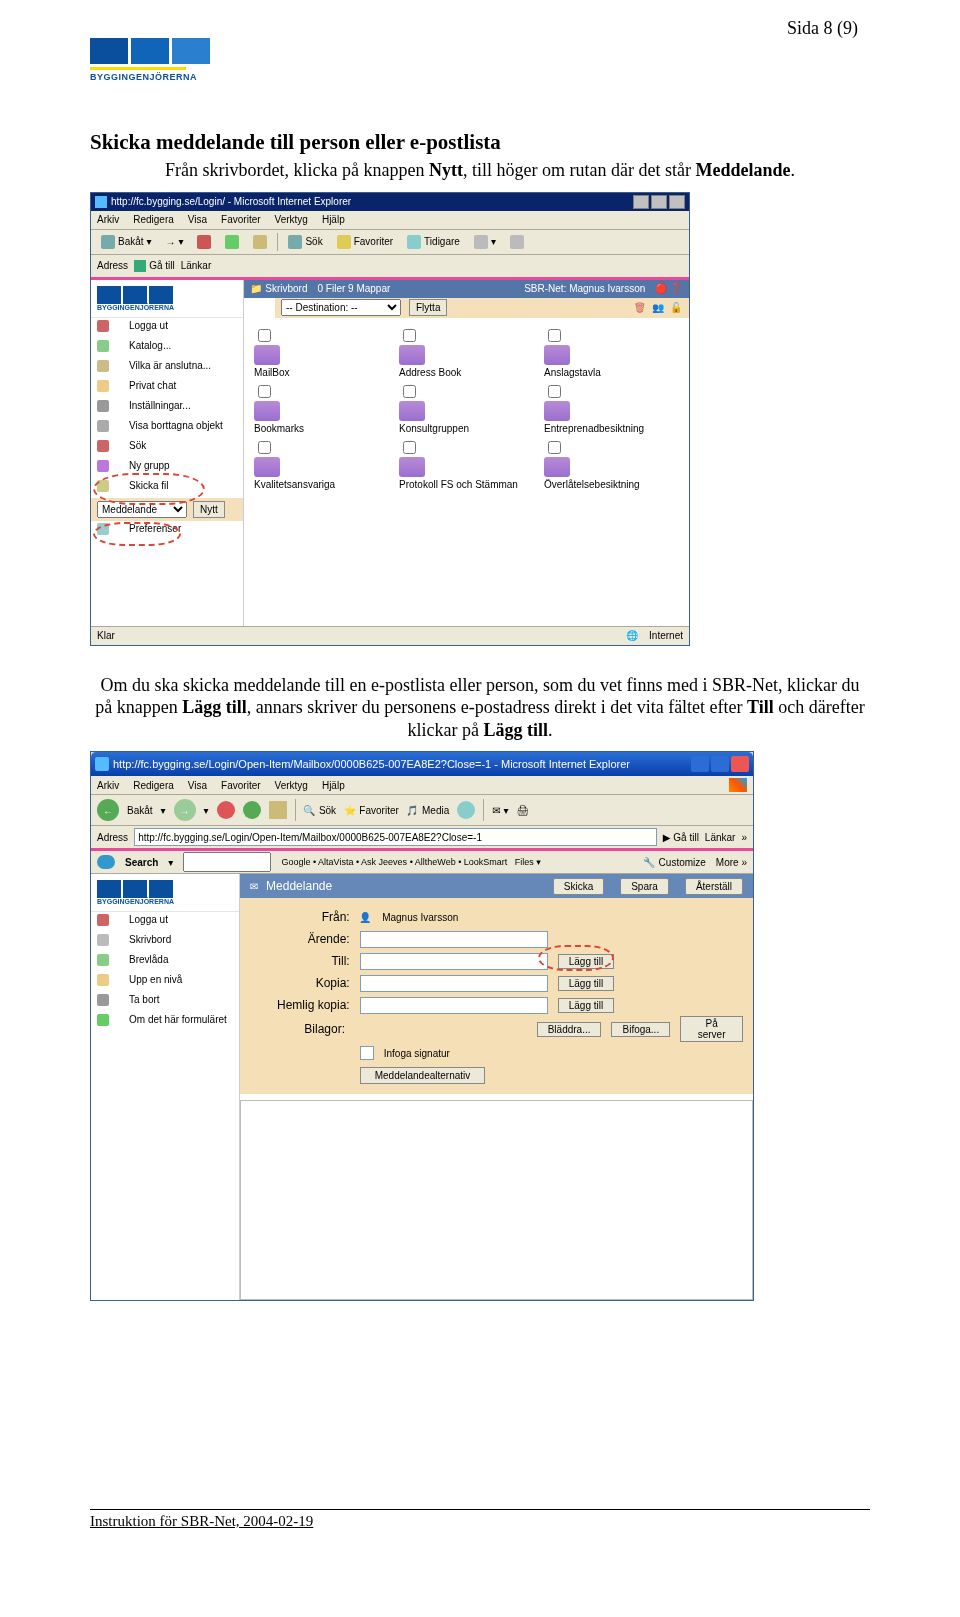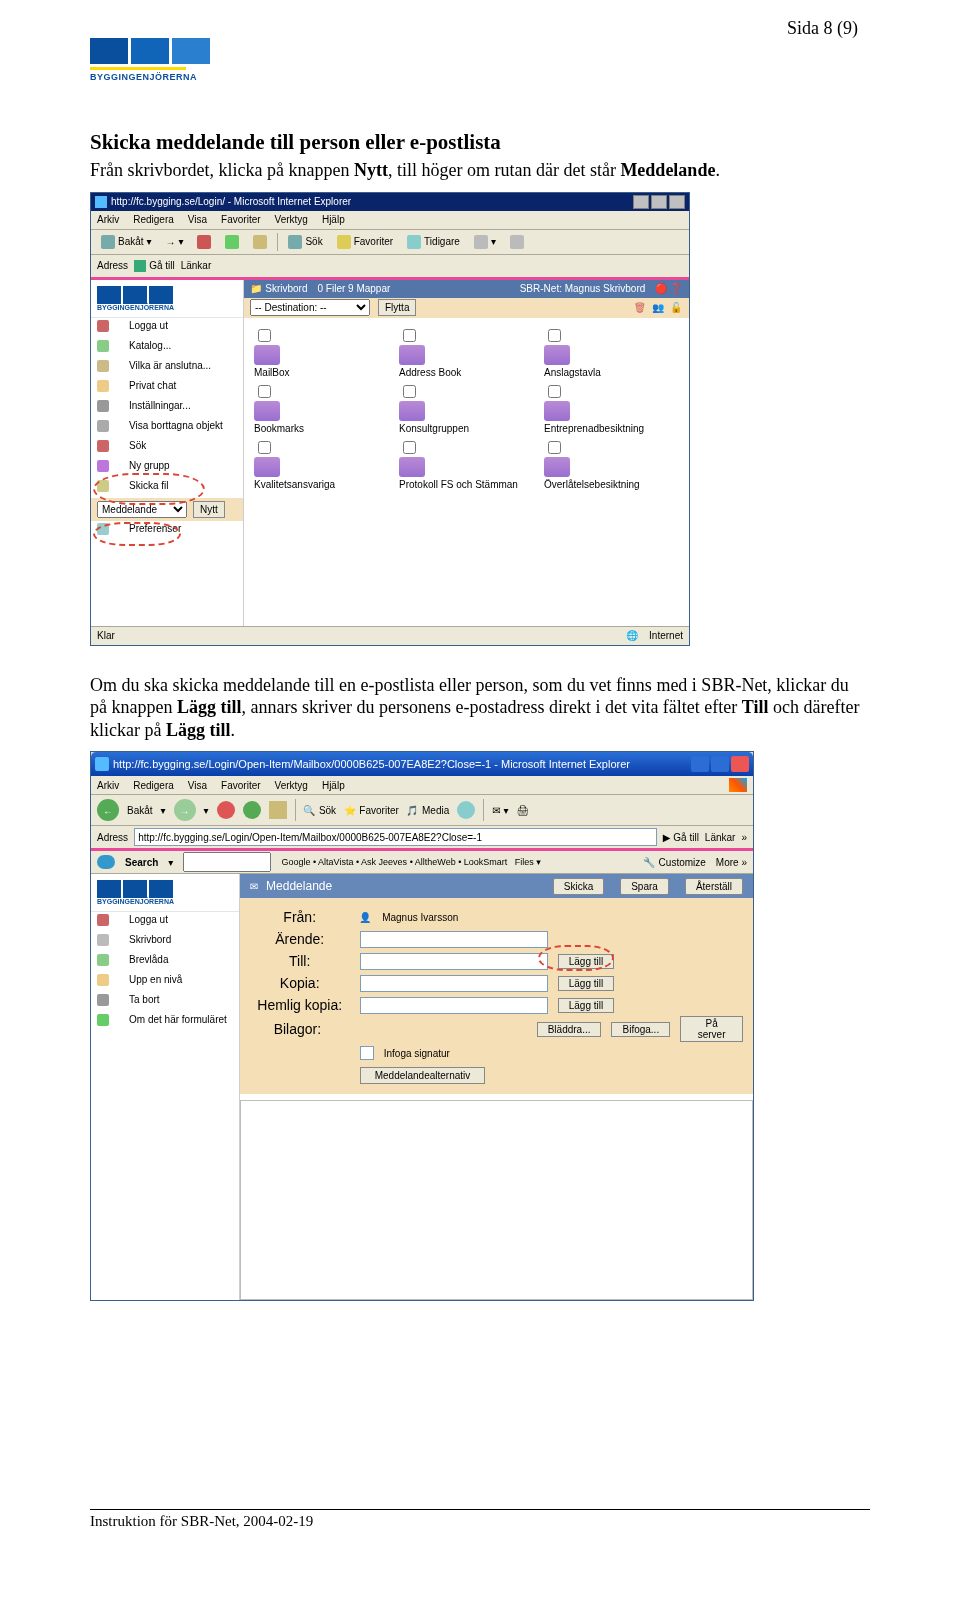--- a/index.html
+++ b/index.html
@@ -6,21 +6,21 @@
   .page { padding:28px 90px 40px 90px; position:relative; min-height:1570px; box-sizing:border-box; }
   .page-num { position:absolute; top:18px; right:102px; font-size:18px; }
   .logo-block { margin-top:10px; margin-bottom:48px; }
   .logo-bars { display:flex; gap:3px; margin-bottom:2px; }
   .logo-bars span { width:38px; height:26px; background:#0a4f9e; display:inline-block; }
   .logo-bars span:nth-child(2){ background:#1165b9 }
   .logo-bars span:nth-child(3){ background:#2a7fcf }
   .logo-text { font-family:Arial,sans-serif; font-size:9px; font-weight:bold; color:#0a4f9e; letter-spacing:0.5px;}
   .logo-highlight { height:3px; width:60px; background:#ffd900; margin:3px 0 2px 0; box-shadow: 18px 0 #ffd900, 36px 0 #ffd900; }
   h2.section-title { font-size:21px; font-weight:bold; margin:0 0 4px 0; }
-  p.para { font-size:18px; margin:0 0 10px 0; line-height:1.25; }
+  p.para { font-size:18px; margin:0 0 10px 0; line-height:1.25;text-align:center; }
   b.strong { font-weight:bold; }
   .screenshot { margin:8px 0 28px 0; border:1px solid #3a5f8f; background:#d6d6d6; font-family:Tahoma,Arial,sans-serif; font-size:10px; color:#000; position:relative; }
   .titlebar { background:linear-gradient(#0a246a,#0a246a); color:#fff; height:18px; display:flex; align-items:center; padding:0 4px; font-size:10px;}
   .titlebar .winbtns { margin-left:auto; display:flex; gap:2px;}
   .titlebar .winbtns span{ width:14px; height:12px; background:#c0c0c0; border:1px solid #808080; display:inline-block;}
   .menubar { background:#ece9d8; border-bottom:1px solid #aca899; height:18px; display:flex; align-items:center; gap:14px; padding:0 6px;}
   .toolbar { background:#ece9d8; border-bottom:1px solid #aca899; height:24px; display:flex; align-items:center; gap:6px; padding:0 6px;}
   .tbtn { display:inline-flex; align-items:center; gap:3px; padding:1px 4px; }
   .tbtn .ico { width:14px; height:14px; background:#7aa; display:inline-block; border-radius:2px;}
   .addrbar { background:#ece9d8; border-bottom:3px solid #ec4899; height:22px; display:flex; align-items:center; gap:6px; padding:0 6px;}
@@ -33,48 +33,48 @@
   .sidebar .slogo .bb span{ width:24px;height:18px;background:#0a4f9e;display:inline-block;}
   .sidebar .slogo .st{ font-size:7px;font-weight:bold;color:#0a4f9e;}
   .sitem { display:flex; align-items:flex-start; gap:20px; padding:2px 6px; height:16px; cursor:default;}
   .sitem .sico{ width:12px; height:12px; background:#d9a33a; display:inline-block; border-radius:2px;}
   .circle-red { border:2px dashed #d43; border-radius:50%/70%; position:absolute; pointer-events:none;}
   .nytt-row{ background:#f4e1bb; padding:3px 6px; display:flex; align-items:center; gap:6px;}
   .nytt-row select{ font-size:10px; height:17px; width:90px; }
   .nytt-row .nytt-btn{ font-size:10px; padding:0 6px; height:17px; border:1px solid #888; background:#ece9d8;}
   .desk-area{ flex:1; background:#fff; }
   .desk-header{ background:#5475a8; color:#fff; height:18px; display:flex; align-items:center; padding:0 6px; font-size:10px; gap:10px;}
-  .dest-row{ background:#f4e1bb; height:20px; display:flex; align-items:center; padding:0 6px; gap:8px;}
+  .dest-row{ background:#f4e1bb; height:20px; display:flex; align-items:center; padding:0 6px; gap:8px;margin-left:31px;}
   .dest-row select{ font-size:10px; height:17px; width:120px;}
   .dest-row .flytta{ font-size:10px; padding:0 6px; height:17px; border:1px solid #888; background:#ece9d8;}
   .icons-grid{ display:grid; grid-template-columns:repeat(3,1fr); gap:4px 10px; padding:8px 10px 4px 10px;}
   .fc-item{ text-align:left;}
   .fc-folder{ width:26px;height:20px;background:linear-gradient(#b98ad6,#9a6fd0); border-radius:3px; margin-bottom:2px;}
   .fc-label{ font-size:10px;}
   .status{ background:#ece9d8; border-top:1px solid #aca899; height:18px; display:flex; align-items:center; padding:0 6px; gap:10px;}
   .status .spacer{ flex:1;}
   
   .xp .titlebar{ background:linear-gradient(#2a6fd6,#0a3ea8); height:24px; border-radius:5px 5px 0 0; }
   .xp .winbtns span{ width:18px;height:16px; background:#e55; border:none; border-radius:2px;}
   .xp .winbtns span:first-child{ background:#3a8; }
   .xp .winbtns span:nth-child(2){ background:#3a8; }
   .toolbar2{ background:#ece9d8; border-bottom:1px solid #aca899; height:30px; display:flex; align-items:center; gap:8px; padding:0 6px;}
   .bigico{ width:22px;height:22px; background:#5a5; border-radius:50%; display:inline-flex; align-items:center; justify-content:center; color:#fff; font-weight:bold;}
   .searchbar{ background:#ece9d8; border-bottom:1px solid #aca899; height:22px; display:flex; align-items:center; gap:10px; padding:0 6px;}
   .msg-header-bar{ background:#6588b9; color:#fff; height:24px; display:flex; align-items:center; padding:0 10px; gap:8px;}
   .msg-header-bar .hbtn{ font-size:10px; padding:2px 10px; border:1px solid #888; background:#ece9d8; color:#000; border-radius:2px;}
   .form-area{ background:#f5dfb6; padding:8px 10px; }
   .frow{ display:flex; align-items:center; height:22px; gap:10px;}
-  .frow .flabel{ width:100px; text-align:center; font-size:14px;}
+  .frow .flabel{ width:100px; text-align:right; font-size:12px;}
   .frow input[type=text]{ width:180px; height:15px; font-size:10px; border:1px solid #7f9db9; background:#fff; padding:0 3px;}
   .frow .add-btn{ font-size:10px; padding:1px 10px; border:1px solid #888; background:#ece9d8;}
   .frow .checkbox-box { width:12px;height:12px;border:1px solid #7f9db9; background:#fff; display:inline-block;}
   .options-btn{ font-size:10px; padding:2px 14px; border:1px solid #888; background:#ece9d8;}
   .big-textarea{ width:100%; height:200px; background:#fff; border:1px solid #bdbdbd; margin-top:6px; box-sizing:border-box;}
-  .footer-area { position:absolute; bottom:40px; left:90px; right:90px; }
+  .footer-area { position:absolute; bottom:40px; left:90px; right:90px;text-decoration:underline; }
   .hr { border:none; border-top:1px solid #000; margin:0 0 3px 0;}
   .footer-line1{ font-size:15px; }
   .footer-line2{ font-size:11px; color:#000; margin-top:8px;}
 </style>
 </head>
 <body>
 
 <div class="page">
   <div class="page-num">Sida 8 (9)</div>
 
@@ -203,21 +203,21 @@
             <span class="sico" style="background:#9cc"></span>
             <span>Preferenser</span>
           </div>
         <div class="circle-red" style="left:2px; top:193px; width:108px; height:28px;"></div>
         <div class="circle-red" style="left:2px; top:242px; width:84px; height:20px;"></div>
       </div>
       <div class="desk-area">
         <div class="desk-header">
           <span>📁 <span>Skrivbord</span></span>
           <span>0 Filer  9 Mappar</span>
-          <span style="margin-left:auto;">SBR-Net: Magnus Skrivbord</span>
+          <span style="margin-left:auto;">SBR-Net: Magnus Ivarsson</span>
           <span>🔴 ❓</span>
         </div>
         <div class="dest-row">
           <select><option>-- Destination: --</option></select>
           <button class="flytta">Flytta</button>
           <span style="margin-left:auto; display:flex; gap:6px;">
             <span style="color:#c55;">🗑</span>
             <span style="color:#36c;">👥</span>
             <span style="color:#3a7;">🔓</span>
           </span>

